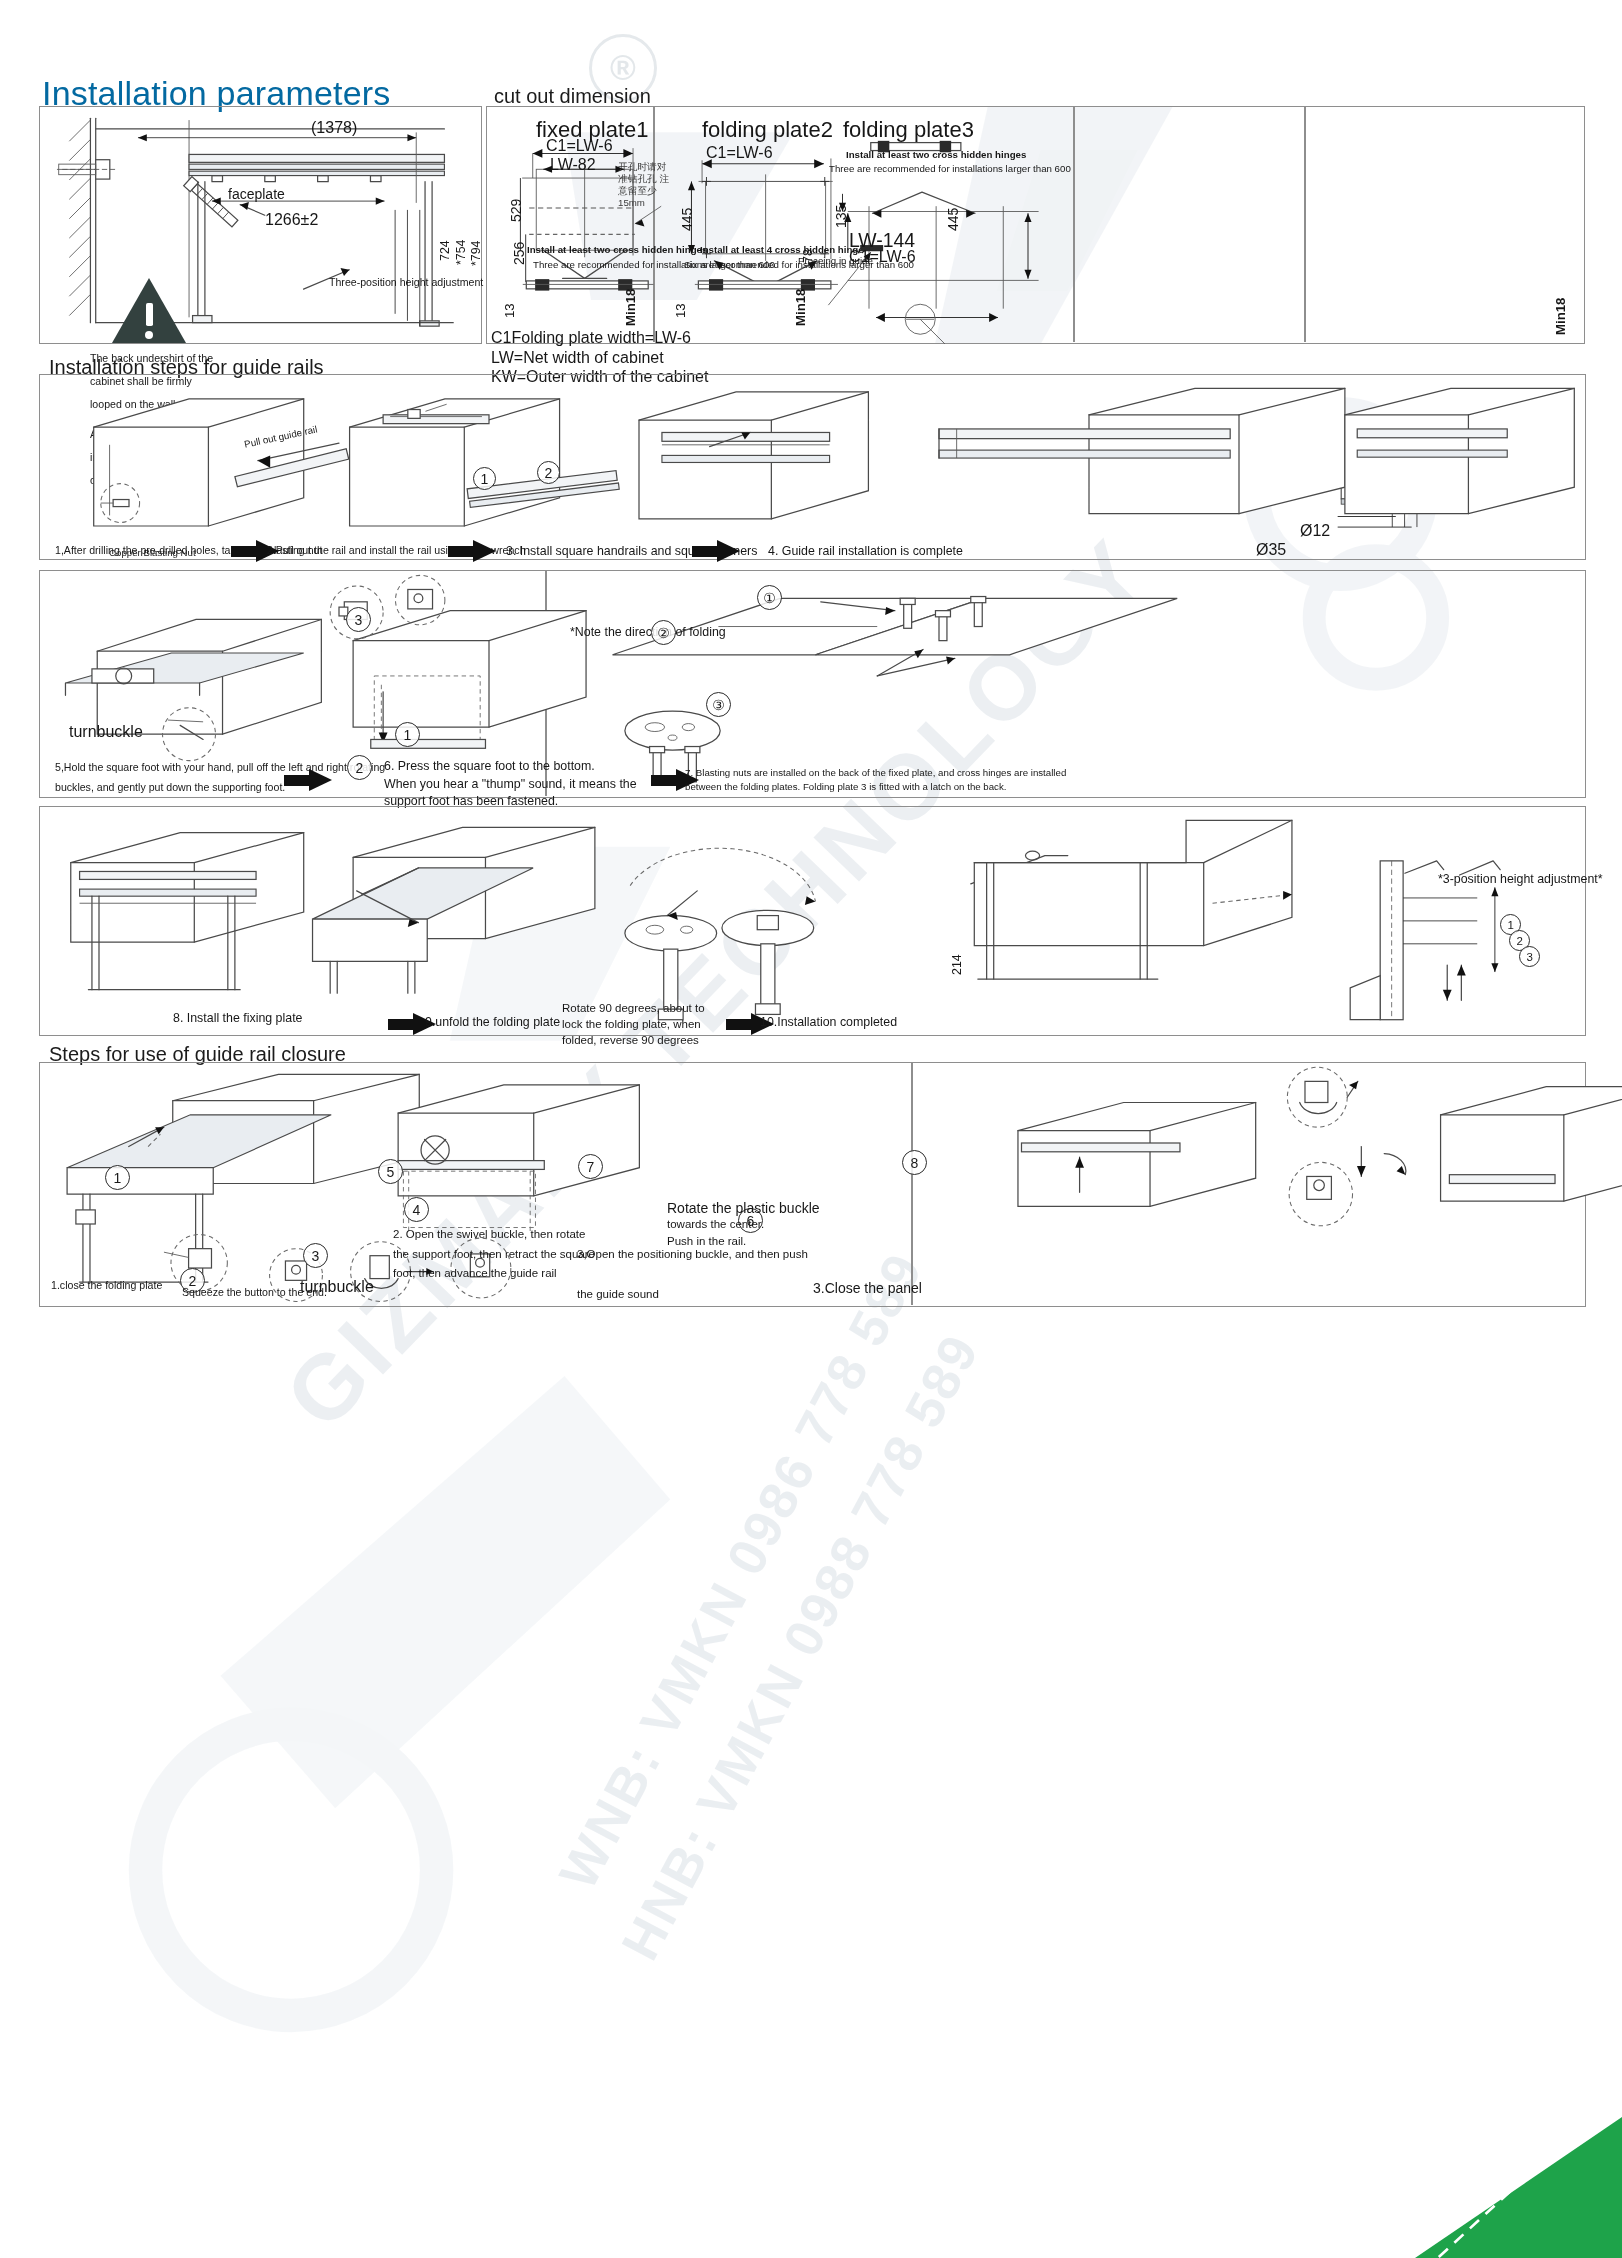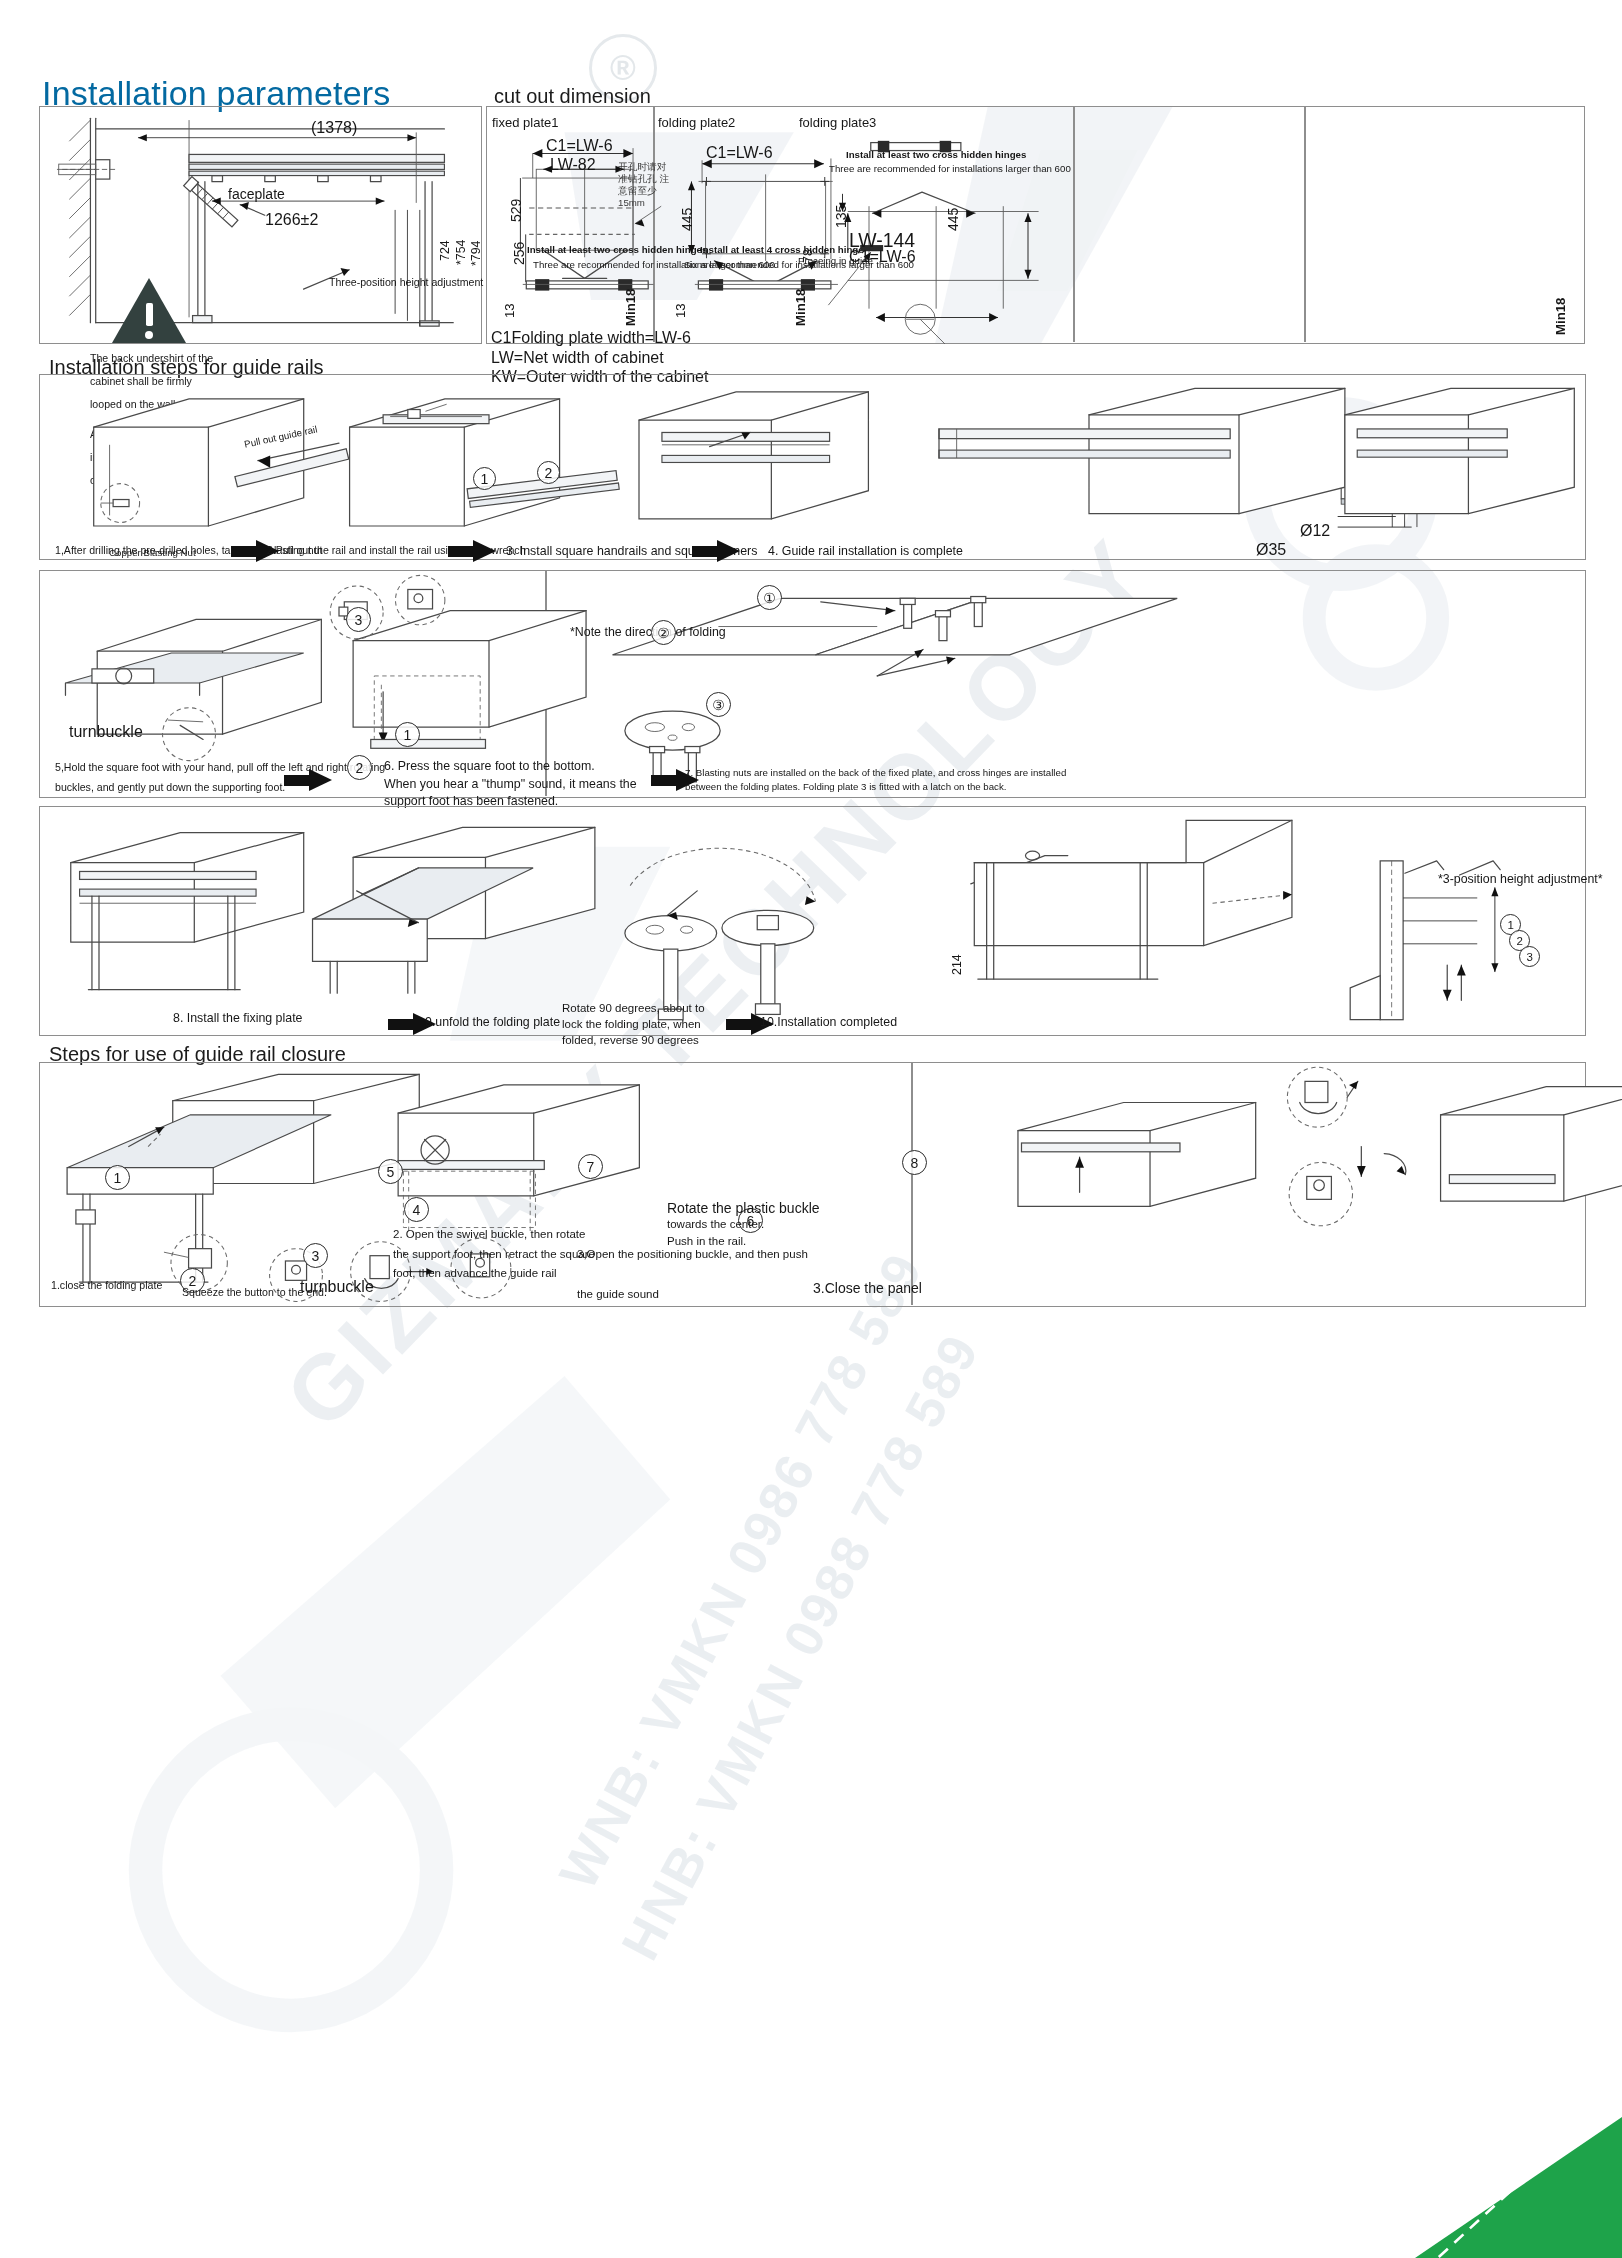--- a/index.html
+++ b/index.html
@@ -36,21 +36,21 @@
          font-size:14px;color:#1a1a1a;background:rgba(255,255,255,.85);}
 
   
   .t{position:absolute;font-size:11.5px;color:#171717;line-height:1.5;}
   .t11{font-size:9.7px;}
   .t12{font-size:10.6px;}
   .t14{font-size:12.4px;}
   .t15{font-size:13.2px;}
   .t16{font-size:14px;}
   .t18{font-size:16px;}
-  .t20{font-size:13px;}
+  .t20{font-size:22px;margin-left:44px;}
   .t22{font-size:19.4px;}
   .tb{font-weight:bold;}
   .rot{transform-origin:left top;transform:rotate(-90deg);white-space:nowrap;}
 
   
   .barrow{position:absolute;width:48px;height:23px;}
   .barrow:before{content:"";position:absolute;left:0;top:6.2px;width:26.5px;height:10.6px;background:#111;}
   .barrow:after{content:"";position:absolute;left:25px;top:0;width:0;height:0;
                 border-top:11.5px solid transparent;border-bottom:11.5px solid transparent;border-left:23px solid #111;}
 

